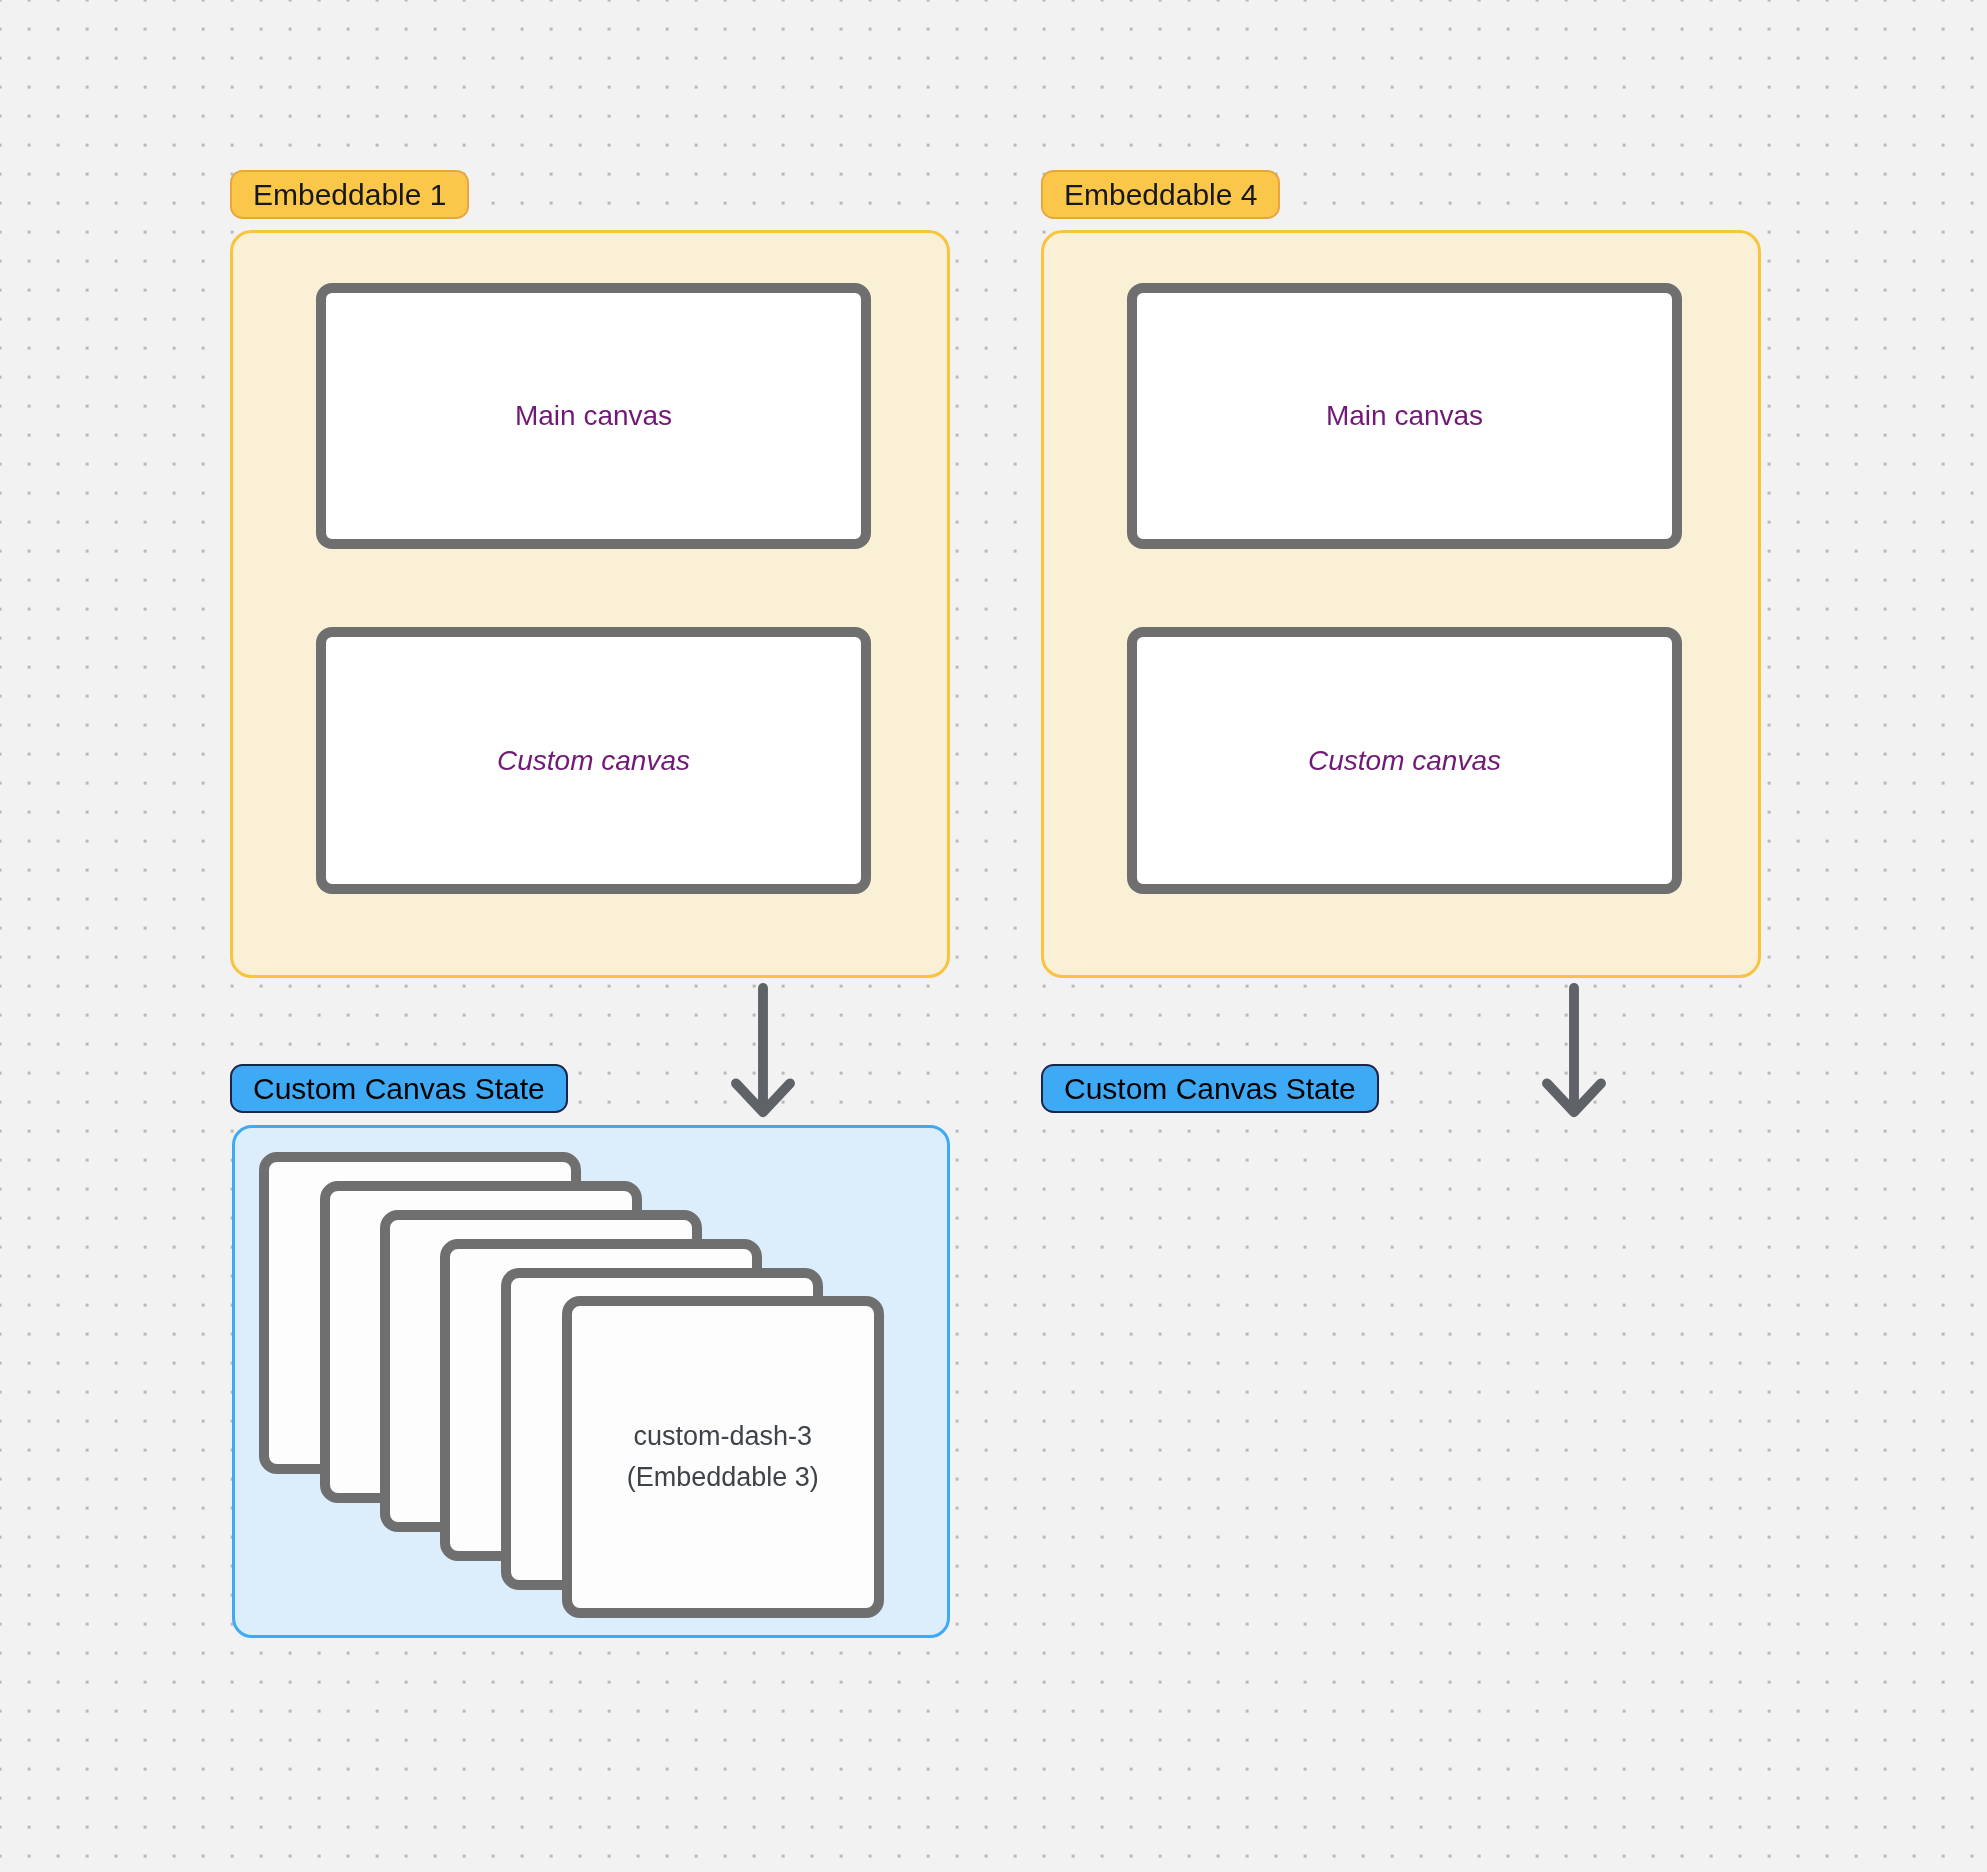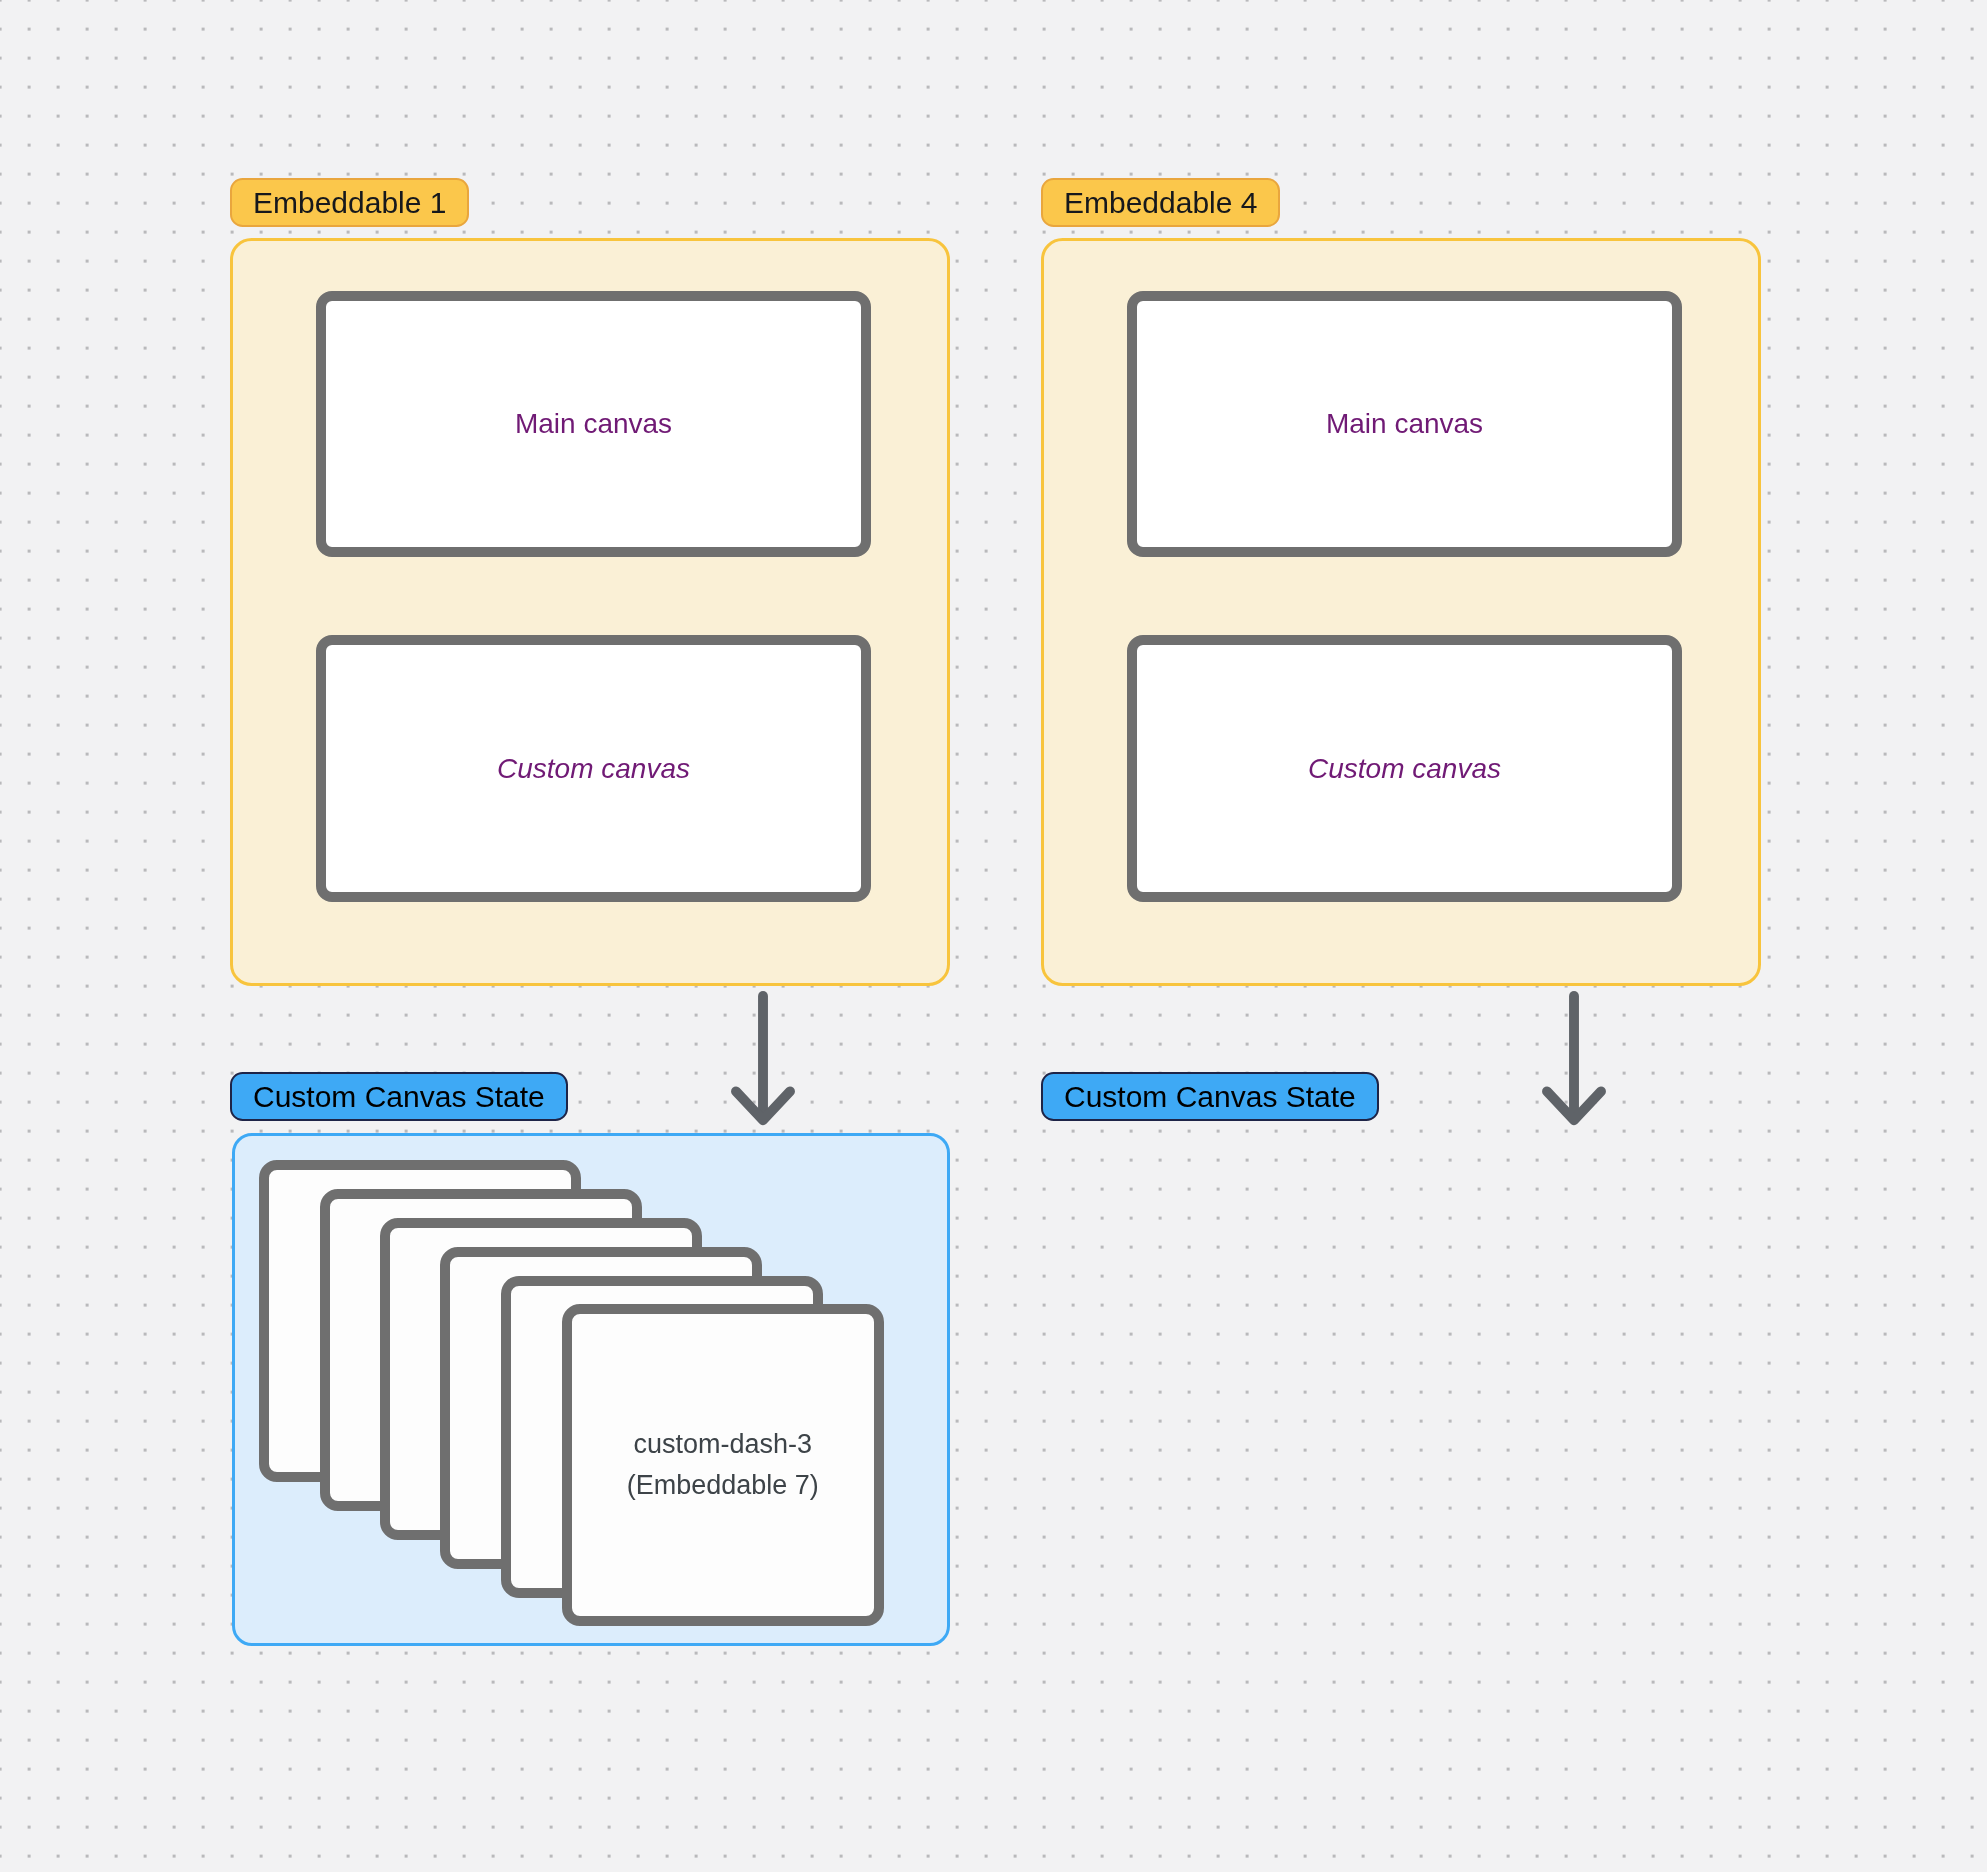--- a/index.html
+++ b/index.html
@@ -14,21 +14,21 @@
     width: 1987px;
     height: 1872px;
     overflow: hidden;
     background-color: #F2F2F3;
     background-image: radial-gradient(circle, #B9B9BB 1.5px, transparent 1.7px);
     background-size: 29px 29px;
     background-position: -14.4px -14.4px;
   }
   .column {
     position: absolute;
-    top: 8px;
+    top: 0;
     width: 720px;
     height: 1496px;
   }
   .col-1 { left: 230px; }
   .col-2 { left: 1041px; }
 
   .pill {
     position: absolute;
     display: inline-flex;
     align-items: center;
@@ -154,21 +154,21 @@
     <div class="pill pill-blue">Custom Canvas State</div>
 
     <div class="frame frame-blue">
       <div class="card card-0"></div>
       <div class="card card-1"></div>
       <div class="card card-2"></div>
       <div class="card card-3"></div>
       <div class="card card-4"></div>
       <div class="card card-front">
         <div class="card-line">custom-dash-3</div>
-        <div class="card-line">(Embeddable 7)</div>
+        <div class="card-line">(Embeddable 3)</div>
       </div>
     </div>
 
   </div>
 
   <div class="column col-2">
 
     <div class="pill pill-yellow">Embeddable 4</div>
 
     <div class="frame frame-yellow">

